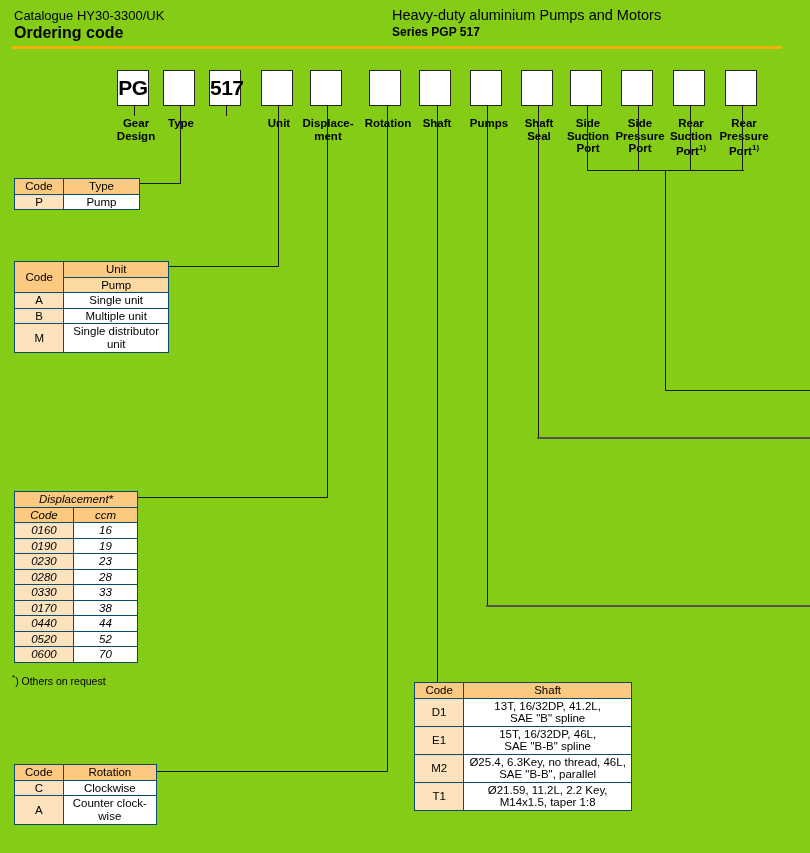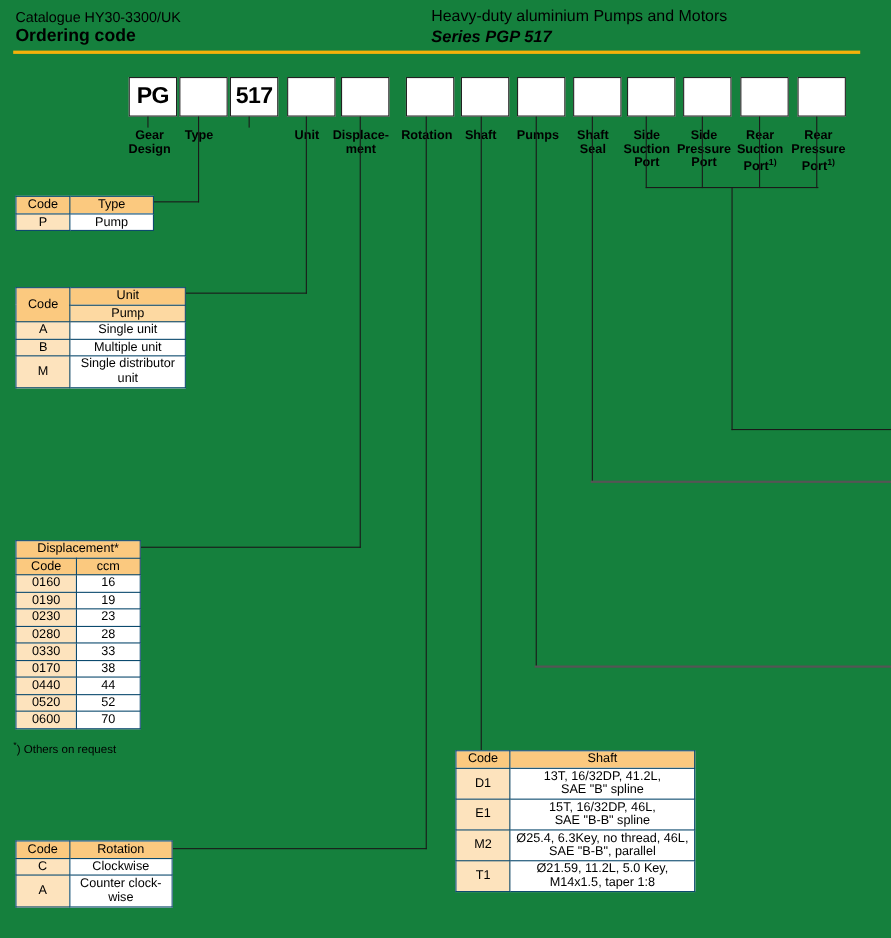--- a/index.html
+++ b/index.html
@@ -9,21 +9,21 @@
   }
   body {
     font-family: "Liberation Sans", sans-serif;
     color: #000000;
   }
   #page {
     position: relative;
     width: 810px;
     height: 853px;
     overflow: hidden;
-    background: #15803d;
+    background: #84cc16;
   }
 
   
   .hdr-cat {
     position: absolute;
     left: 14px; top: 8px;
     font-size: 13px;
     color: #000;
     white-space: nowrap;
   }
@@ -36,36 +36,35 @@
   }
   .hdr-sub1 {
     position: absolute;
     left: 392px; top: 7px;
     font-size: 14.5px;
     white-space: nowrap;
   }
   .hdr-sub2 {
     position: absolute;
     left: 392px; top: 25px;
-    font-size: 15px;
+    font-size: 12px;
     font-weight: bold;
     white-space: nowrap;
-    font-style: italic;
   }
   .hdr-rule {
     position: absolute;
     left: 12px; top: 46px;
     width: 770px; height: 3px;
     background: #f5b10a;
   }
 
   
   .cbox {
     position: absolute;
-    width: 44px; height: 36px;
+    width: 32px; height: 36px;
     border: 1.6px solid #222;
     box-sizing: border-box;
     background: #fff;
     font-size: 21px;
     font-weight: bold;
     line-height: 33px;
     text-align: center;
     letter-spacing: -0.5px;
   }
   .clabel {
@@ -222,21 +221,21 @@
       <td class="cd">B</td>
       <td class="wt">Multiple unit</td>
     </tr>
     <tr>
       <td class="cd">M</td>
       <td class="wt" style="line-height:13px;">Single distributor unit</td>
     </tr>
   </tbody>
     </table>
 
-  <table class="tbl" style="left:14px; top:491px; width:114px;">
+  <table class="tbl" style="left:14px; top:491px; width:124px;font-style:italic;">
     <tbody>
         <tr>
       <td class="hd" colspan="2">Displacement*</td>
     </tr>
     <tr>
       <td class="hd" style="width:54px;">Code</td>
       <td class="hd" style="width:60px;">ccm</td>
     </tr>
     <tr>
           <td class="cd">0160</td>
@@ -312,19 +311,19 @@
       <td class="wt" style="white-space:pre-line;">15T, 16/32DP, 46L,
 SAE "B-B" spline</td>
     </tr>
     <tr>
       <td class="cd">M2</td>
       <td class="wt" style="white-space:pre-line;">Ø25.4, 6.3Key, no thread, 46L,
 SAE "B-B", parallel</td>
     </tr>
     <tr>
       <td class="cd">T1</td>
-      <td class="wt" style="white-space:pre-line;">Ø21.59, 11.2L, 5.0 Key,
+      <td class="wt" style="white-space:pre-line;">Ø21.59, 11.2L, 2.2 Key,
 M14x1.5, taper 1:8</td>
     </tr>
   </tbody>
     </table>
 
 </div>
 
 </body></html>

